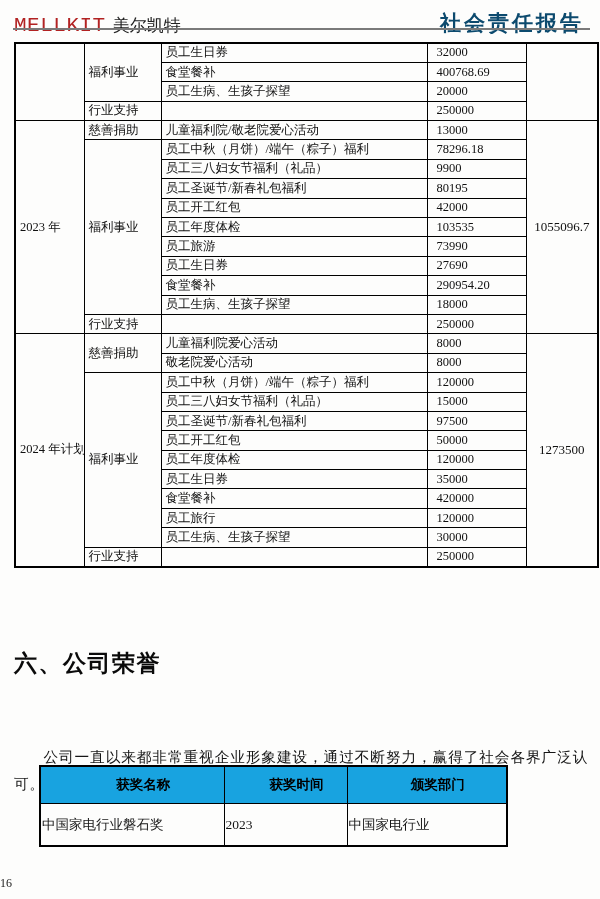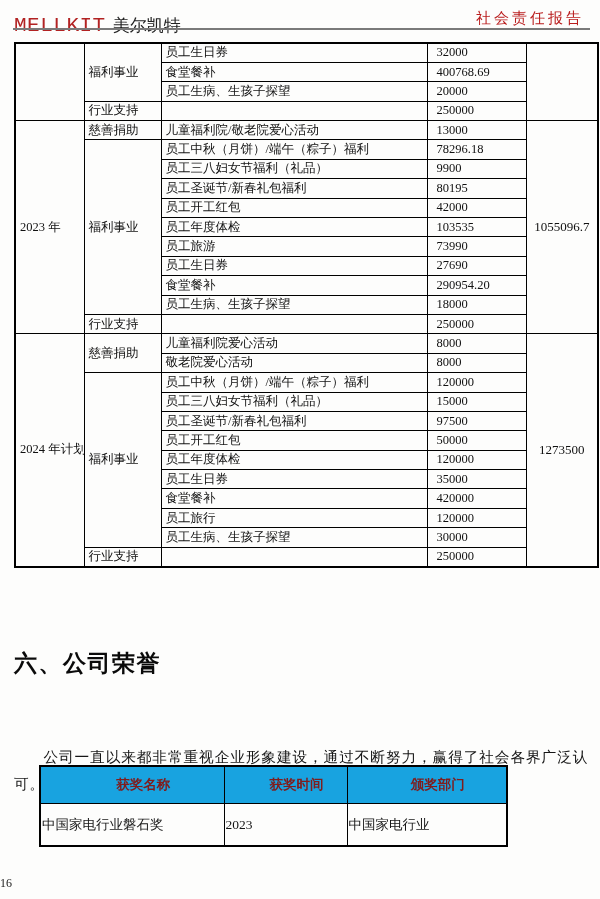--- a/index.html
+++ b/index.html
@@ -6,21 +6,21 @@
   body {
     width:600px; height:899px; position:relative;
     background:#fdfdfc; color:#111;
     font-family:"Liberation Serif","DejaVu Serif",serif;
     overflow:hidden;
   }
   
   .page-header-logo { position:absolute; left:14px; top:14px; white-space:nowrap;font-family:Liberation Mono, monospace; }
   .logo-en { font-size:21px; color:var(--accent-red,#B22222); letter-spacing:.5px; }
   .logo-cn { font-size:17px; color:#222; margin-left:7px; }
-  .doc-title { position:absolute; right:16px; top:9px; font-size:15px; font-weight:normal; letter-spacing:3px; color:#b91c1c; }
+  .doc-title { position:absolute; right:16px; top:9px; font-size:21px; font-weight:bold; letter-spacing:3px; color:#0c4a6e; }
   .header-rule { position:absolute; left:13px; top:28px; width:577px; height:2px; background:#7a7a7a; }
 
   
   .welfare-table {
     position:absolute; left:14px; top:42px; width:583px;
     border-collapse:collapse; table-layout:fixed;
     border:2px solid #000;
   }
   .welfare-table td {
     border:1px solid #000; box-sizing:border-box;
@@ -40,21 +40,21 @@
     text-align:justify; letter-spacing:.6px; color:#161616;
   }
   .honors-table {
     position:absolute; left:39px; top:765px; width:467px;
     border-collapse:collapse; table-layout:fixed;
     border:2px solid #000;
   }
   .honors-table th {
     background:var(--header-blue,#18A3E0);
     border:1px solid #000; height:34px;
-    font-size:13.5px; font-weight:bold; text-align:center; color:#7f1d1d;padding-left:23px;
+    font-size:13.5px; font-weight:bold; text-align:center; color:#000000;padding-left:23px;
   }
   .honors-table td {
     border:1px solid #000; height:39px;
     font-size:13.5px; text-align:left; vertical-align:middle; color:#151515;
   }
 
   
   .page-number { position:absolute; left:0; top:876px; width:600px; text-align:left; font-size:12px; color:#222; }
 </style>
 </head>

